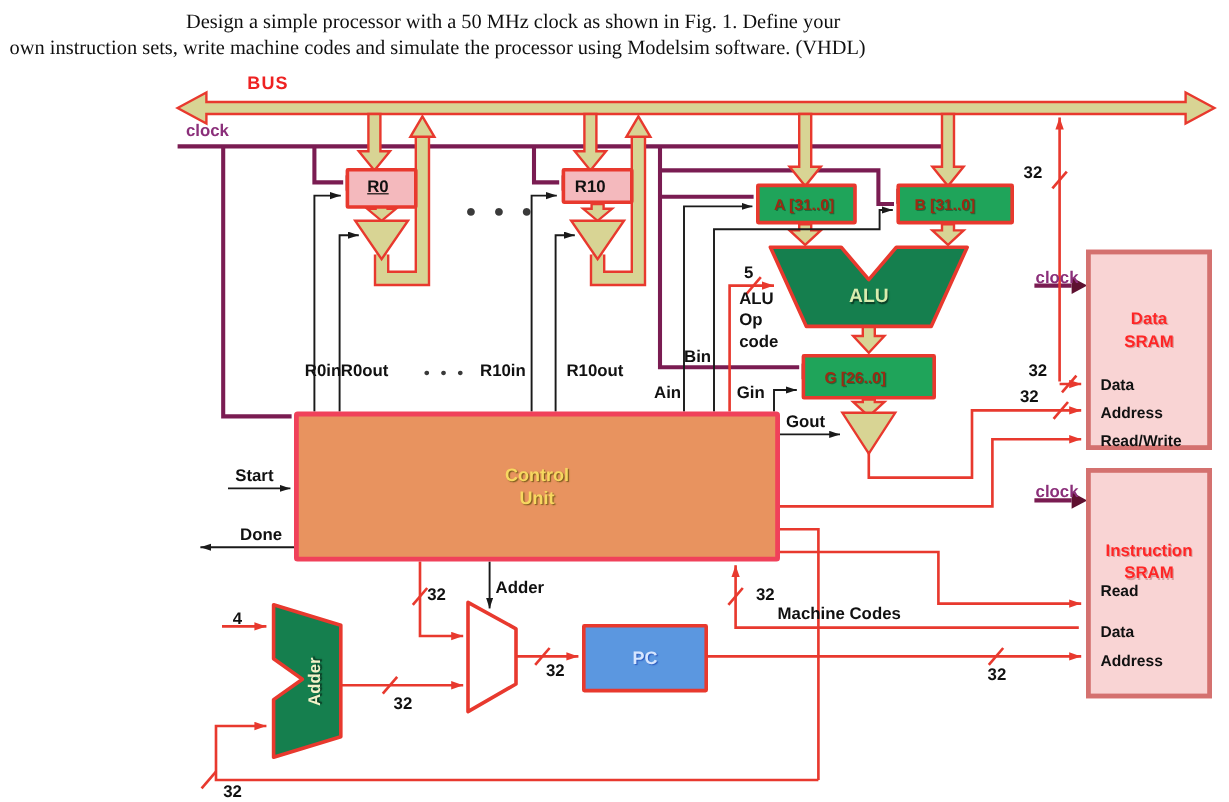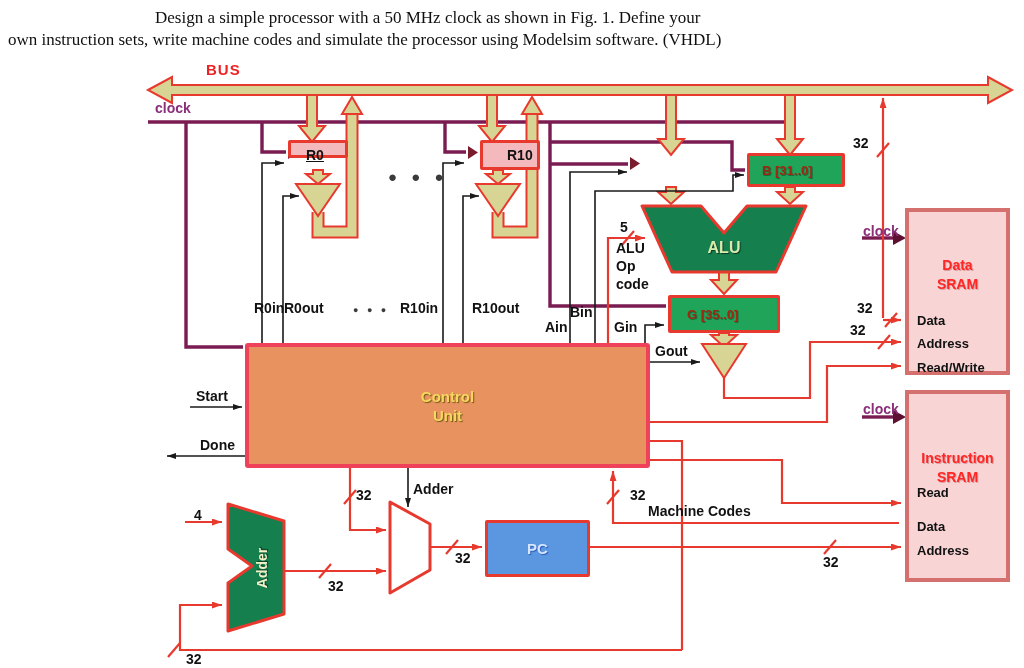--- a/index.html
+++ b/index.html
@@ -164,24 +164,25 @@
     <polygon class="ct" points="905,410 905,423 915,416.5"></polygon>
   </g>
 </svg>
 
 <div class="lbl title" style="left:155px;top:8px;">Design a simple processor with a 50 MHz clock as shown in Fig. 1.  Define your</div>
 <div class="lbl title" style="left:8px;top:30px;">own instruction sets, write machine codes and simulate the processor using Modelsim software. (VHDL)</div>
 
 <div class="lbl buslbl" style="left:206px;top:61px;">BUS</div>
 <div class="lbl clk" style="left:155px;top:100px;">clock</div>
 
-<div class="box reg" style="left:288px;top:140px;width:60px;height:18px;line-height:25px;padding-left:15px;text-decoration:underline;"><span>R0</span></div>
-<div class="box reg" style="left:480px;top:140px;width:60px;height:30px;line-height:25px;padding-left:24px;"><span>R10</span></div>
+<div class="box reg" style="left:288px;top:140px;width:60px;height:34px;line-height:25px;padding-left:15px;text-decoration:underline;"><span>R0</span></div>
+<div class="box reg" style="left:468px;top:140px;width:60px;height:30px;line-height:25px;padding-left:8px;"><span>R10</span></div>
+<div class="box greg" style="left:630px;top:153px;width:84px;height:34px;line-height:29px;padding-left:12px;"><span>A [31..0]</span></div>
 <div class="box greg" style="left:747px;top:153px;width:98px;height:34px;line-height:29px;padding-left:12px;"><span>B [31..0]</span></div>
-<div class="box greg" style="left:668px;top:295px;width:112px;height:38px;line-height:33px;padding-left:16px;"><span>G [35..0]</span></div>
+<div class="box greg" style="left:668px;top:295px;width:112px;height:38px;line-height:33px;padding-left:16px;"><span>G [26..0]</span></div>
 
 <div class="lbl dots-hi" style="left:388px;top:168px;">● ● ●</div>
 <div class="lbl dots-lo" style="left:353px;top:305px;">● ● ●</div>
 
 <div class="lbl alutxt" style="left:694px;top:239px;width:60px;text-align:center;">ALU</div>
 <div class="lbl addertxt" style="left:232px;top:560px;width:60px;text-align:center;transform:rotate(-90deg);">Adder</div>
 
 <div class="box pc" style="left:485px;top:520px;width:105px;height:57px;">
       <span>PC</span>
     </div>
@@ -211,21 +212,21 @@
   <div class="port" style="top:125px;">Data</div>
   <div class="port" style="top:149px;">Address</div>
 </div>
 <div class="lbl clk" style="left:863px;top:401px;">clock</div>
 
 <div class="lbl sig" style="left:222px;top:300px;padding-left:32px;">R0in</div>
 <div class="lbl sig" style="left:284px;top:300px;">R0out</div>
 <div class="lbl sig" style="left:400px;top:300px;">R10in</div>
 <div class="lbl sig" style="left:472px;top:300px;">R10out</div>
 <div class="lbl sig" style="left:545px;top:319px;">Ain</div>
-<div class="lbl sig" style="left:570px;top:304px;">Bin</div>
+<div class="lbl sig" style="left:570px;top:289px;">Bin</div>
 <div class="lbl sig" style="left:614px;top:319px;">Gin</div>
 <div class="lbl sig" style="left:655px;top:343px;">Gout</div>
 <div class="lbl sig" style="left:196px;top:388px;">Start</div>
 <div class="lbl sig" style="left:200px;top:437px;">Done</div>
 <div class="lbl sig" style="left:413px;top:481px;">Adder</div>
 <div class="lbl sig" style="left:648px;top:503px;">Machine Codes</div>
 <div class="lbl sig" style="left:616px;top:240px;">ALU</div>
 <div class="lbl sig" style="left:616px;top:258px;">Op</div>
 <div class="lbl sig" style="left:616px;top:276px;">code</div>
 

